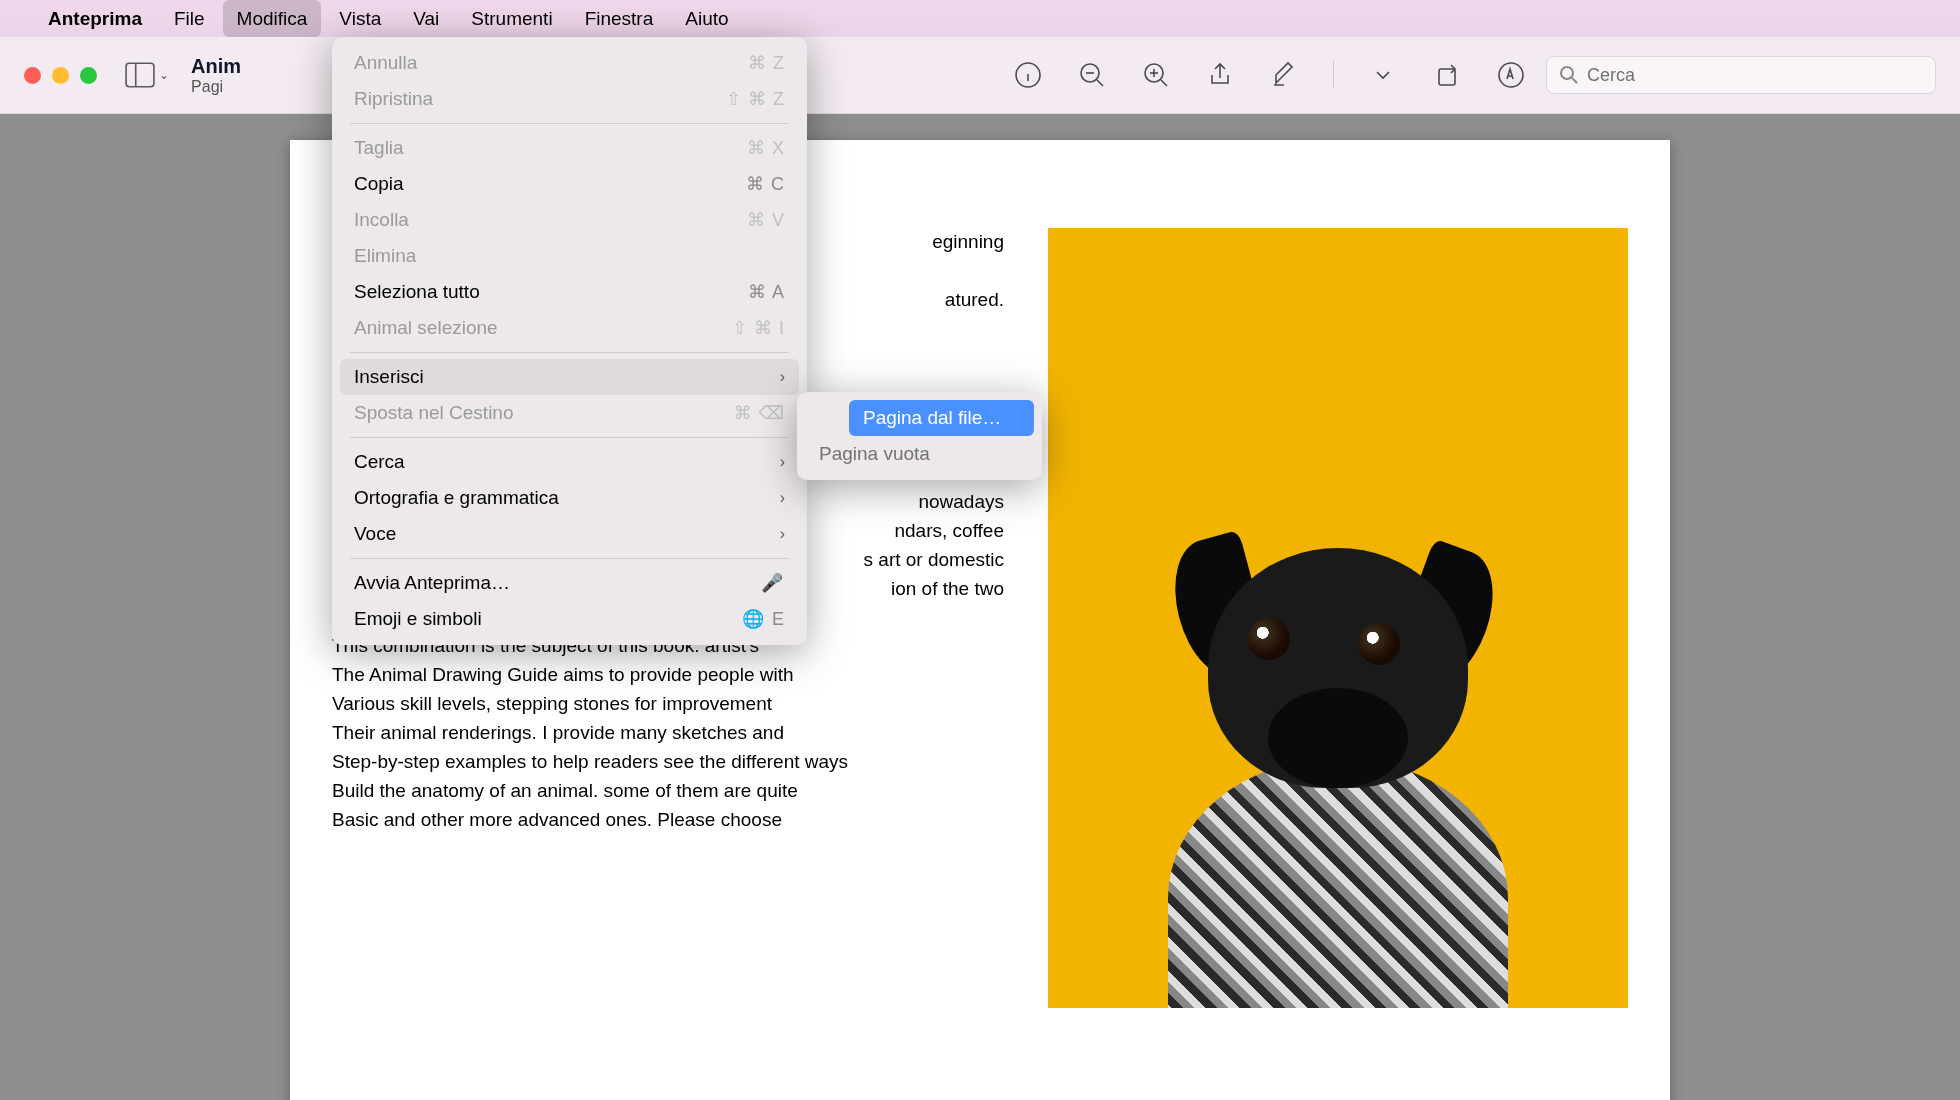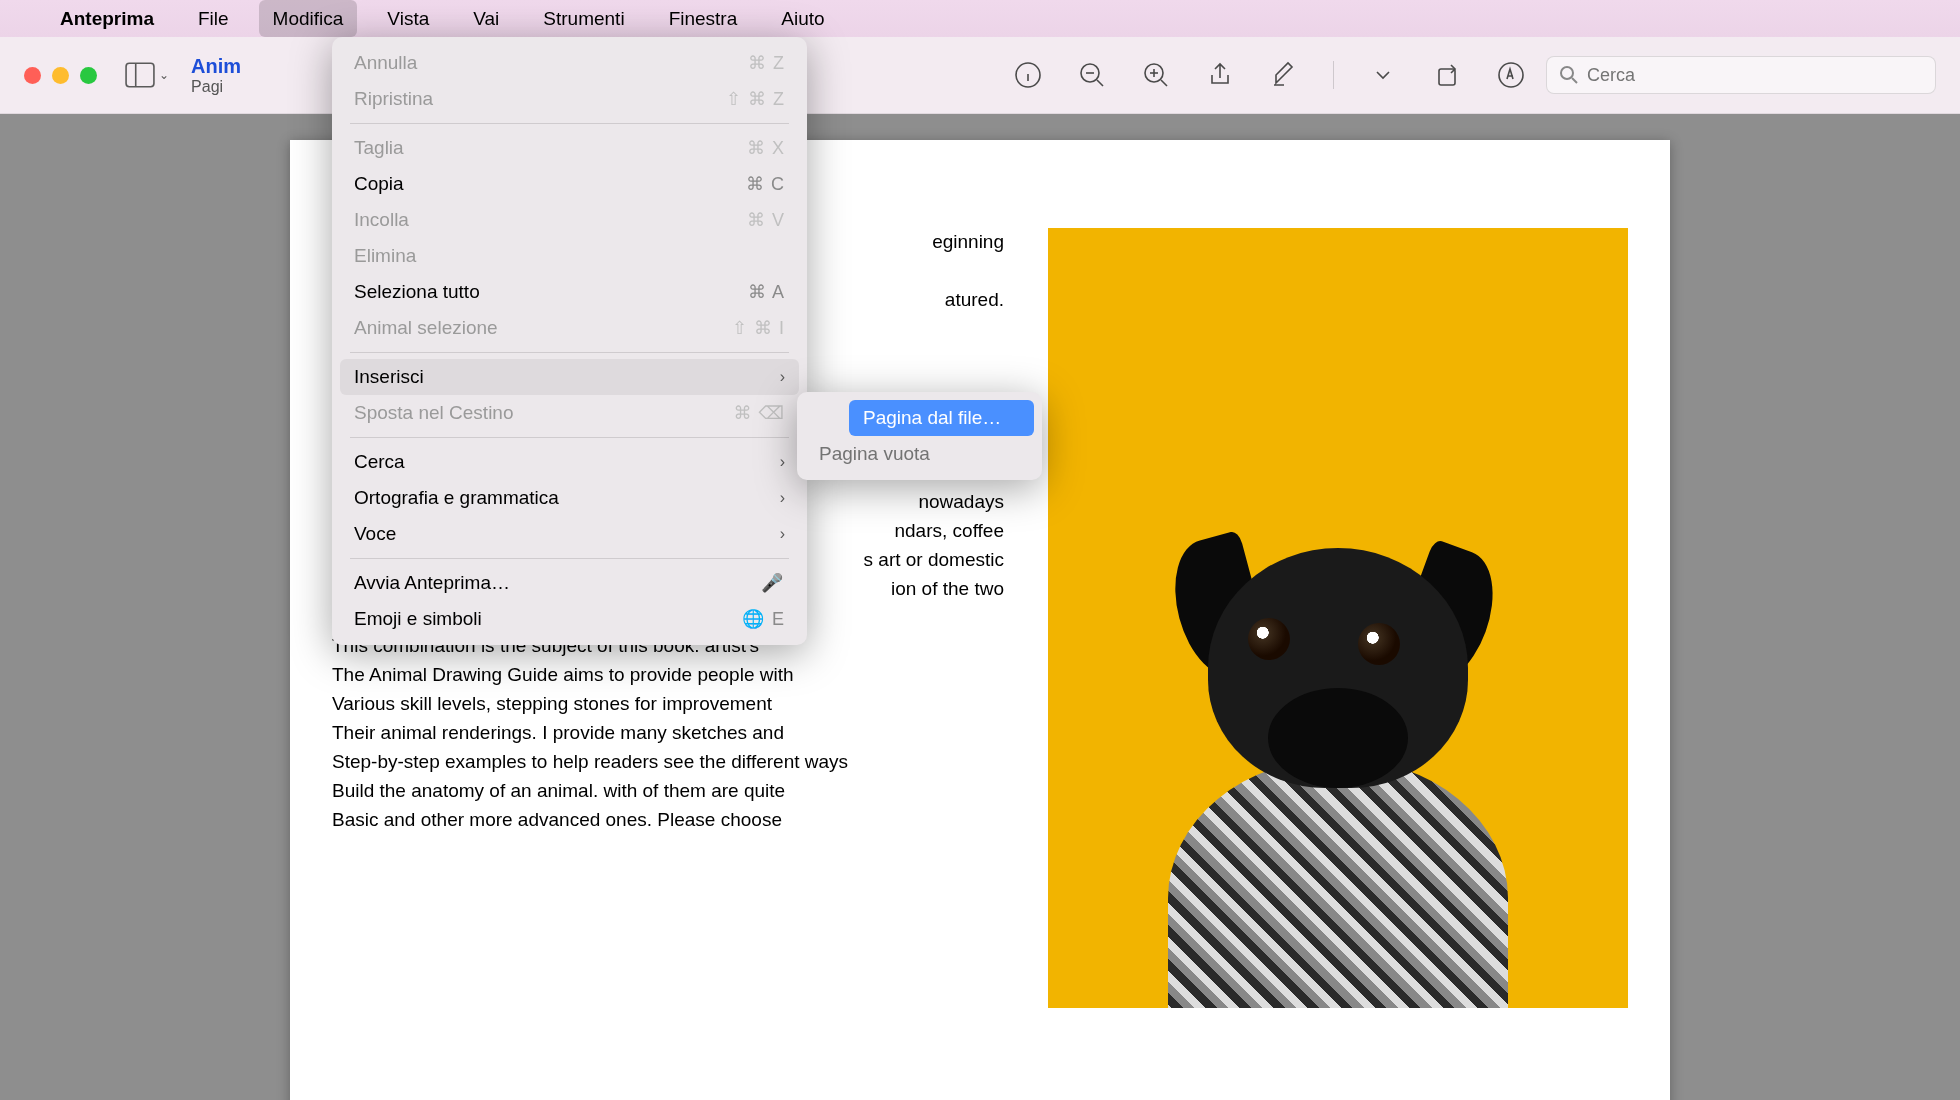--- a/index.html
+++ b/index.html
@@ -1,35 +1,35 @@
 <!DOCTYPE html>
 <html><head>
 <meta charset="utf-8">
 <style>
 * { margin: 0; padding: 0; box-sizing: border-box; font-family: -apple-system, BlinkMacSystemFont, "Segoe UI", sans-serif; }
 body { width: 1960px; height: 1100px; background: #858585; overflow: hidden; }
 
-.menubar { height: 37px; background: linear-gradient(180deg, #f0d9ec 0%, #ecd4e8 100%); display: flex; align-items: center; padding: 0 12px; gap: 16px; font-size: 19px; color: #000; }
+.menubar { height: 37px; background: linear-gradient(180deg, #f0d9ec 0%, #ecd4e8 100%); display: flex; align-items: center; padding: 0 12px; gap: 4px; font-size: 19px; color: #000; }
 .menubar .apple { font-size: 24px; margin-right: 18px; }
 .menubar .appname { font-weight: 700; padding: 0 14px; }
 .menubar .mitem { padding: 0 14px; height: 37px; display: flex; align-items: center; cursor: default; }
 .menubar .mitem.active { background: rgba(0,0,0,0.15); border-radius: 6px; }
 
 .window { position: absolute; top: 37px; left: 0; right: 0; bottom: 0; background: #8e8e8e; }
 .titlebar { height: 77px; background: #f3ebf1; display: flex; align-items: center; padding: 0 24px; border-bottom: 1px solid rgba(0,0,0,0.08); }
 .traffic { display: flex; gap: 11px; margin-right: 28px; }
 .traffic div { width: 17px; height: 17px; border-radius: 50%; }
 .traffic .r { background: #ff5f57; } .traffic .y { background: #febc2e; } .traffic .g { background: #28c840; }
 
 .sideicon { display:flex; align-items:center; gap:4px; margin-right: 22px; }
 .sideicon svg { width:30px; height:26px; stroke:#5a5a5a; stroke-width:1.5; fill:none; }
 .sideicon .chev { font-size:12px; color:#5a5a5a; }
 
 .titletext { display:flex; flex-direction:column; }
-.titletext .t1 { font-size:20px; font-weight:700; color:#1d4ed8; }
+.titletext .t1 { font-size:20px; font-weight:700; color:#0f172a; }
 .titletext .t2 { font-size:16px; color:#555; }
 
 .toolicons { display:flex; align-items:center; gap:34px; margin-left:auto; }
 .toolicons .ic { width:30px; height:30px; display:flex; align-items:center; justify-content:center; }
 .toolicons svg { width:28px; height:28px; stroke:#4a4a4a; stroke-width:1.6; fill:none; }
 .toolicons .sep { width:1px; height:28px; background:rgba(0,0,0,0.15); }
 
 .searchbox { width:390px; height:38px; background:rgba(255,255,255,0.5); border:1px solid rgba(0,0,0,0.12); border-radius:8px; display:flex; align-items:center; padding:0 12px; gap:8px; margin-left:20px; }
 .searchbox svg { width:20px; height:20px; stroke:#888; fill:none; stroke-width:2; }
 .searchbox input { border:none; background:transparent; outline:none; font-size:18px; color:#888; flex:1; }
@@ -171,21 +171,21 @@
         <p style="text-align:right">nowadays</p>
         <p style="text-align:right">ndars, coffee</p>
         <p style="text-align:right">s art or domestic</p>
         <p style="text-align:right">ion of the two</p>
         <p>&nbsp;</p>
         <p>This combination is the subject of this book. artist's</p>
         <p>The Animal Drawing Guide aims to provide people with</p>
         <p>Various skill levels, stepping stones for improvement</p>
         <p>Their animal renderings. I provide many sketches and</p>
         <p>Step-by-step examples to help readers see the different ways</p>
-        <p>Build the anatomy of an animal. with of them are quite</p>
+        <p>Build the anatomy of an animal. some of them are quite</p>
         <p>Basic and other more advanced ones. Please choose</p>
       </div>
       <div class="img">
         <div class="dog">
           <div class="body"></div>
           <div class="ear1"></div>
             <div class="ear2"></div>
           <div class="head"></div>
           <div class="eye1"></div>
             <div class="eye2"></div>

